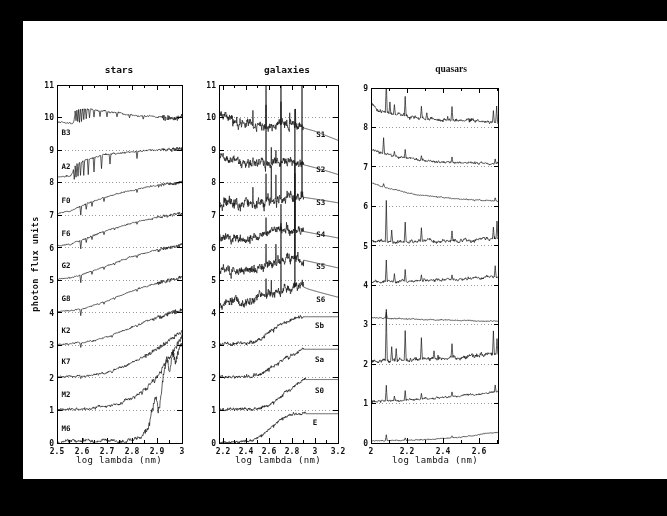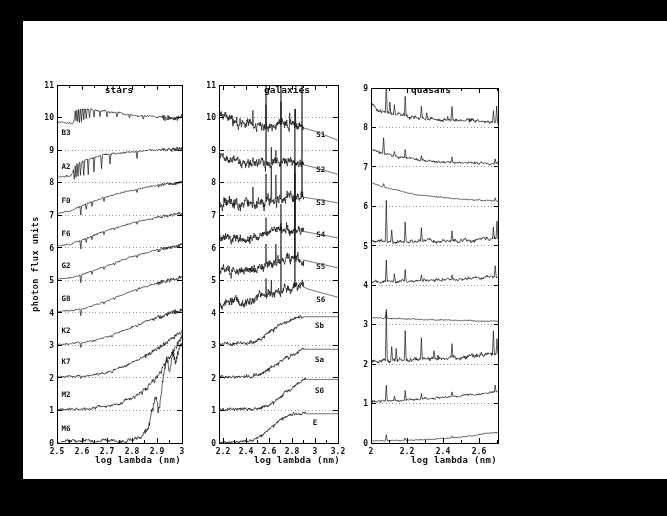--- a/index.html
+++ b/index.html
@@ -1,23 +1,23 @@
 <!DOCTYPE html>
 <html><head>
 <meta charset="utf-8">
 <style>
   html,body{margin:0;padding:0;background:#000;}
   .stage{position:relative;width:667px;height:516px;background:#000;overflow:hidden;
          font-family:"DejaVu Sans Mono","Liberation Mono",monospace;}
   .paper{position:absolute;left:23px;top:21px;width:644px;height:458px;background:#fff;}
   .paper svg{position:absolute;left:0;top:0;}
   .panel-title{position:absolute;transform:translateX(-50%);font-size:9.5px;font-weight:bold;
-               color:#111;white-space:nowrap;margin-top:20px;}
-  .x-label{position:absolute;transform:translateX(-50%);font-size:9px;font-weight:bold;
-           color:#111;white-space:nowrap;letter-spacing:0.3px;margin-left:19px;}
+               color:#111;white-space:nowrap;}
+  .x-label{position:absolute;transform:translateX(-50%);font-size:9px;font-weight:normal;
+           color:#111;white-space:nowrap;letter-spacing:0.3px;}
   .y-label{position:absolute;transform:translate(-50%,-50%) rotate(-90deg);font-size:8.5px;
            font-weight:bold;color:#111;white-space:nowrap;letter-spacing:0.5px;}
   .frame{stroke:#000;fill:none;stroke-width:1;shape-rendering:crispEdges;}
   .tick{stroke:#000;stroke-width:1;shape-rendering:crispEdges;}
   .dot{stroke:#8f8f8f;stroke-width:0.9;stroke-dasharray:1 2.4;fill:none;shape-rendering:crispEdges;}
   .curve{stroke:#161616;fill:none;stroke-width:0.7;stroke-linejoin:round;}
   text{font-family:"DejaVu Sans Mono","Liberation Mono",monospace;font-weight:bold;fill:#111;}
   .tlab{font-size:8px;}
   .slab{font-size:7.5px;}
 </style>
@@ -301,19 +301,19 @@
           <line x1="348" x2="353" y1="106.4" y2="106.4" class="tick"></line>
           <line x1="475.8" x2="470.8" y1="106.4" y2="106.4" class="tick"></line>
           <text x="345" y="109.24444444444445" text-anchor="end" class="tlab">8</text>
           <line x1="348" x2="353" y1="67.0" y2="67.0" class="tick"></line>
           <line x1="475.8" x2="470.8" y1="67.0" y2="67.0" class="tick"></line>
           <text x="345" y="69.8" text-anchor="end" class="tlab">9</text>
         </g>
       </svg>
     <div class="panel-title" style="left:96px;top:43px;">stars</div>
     <div class="panel-title" style="left:264px;top:43px;">galaxies</div>
-    <div class="panel-title" style="left:408px;top:43px;">quasars</div>
+    <div class="panel-title" style="left:428px;top:43px;font-family:Liberation Serif, serif;">quasars</div>
     <div class="x-label" style="left:96px;top:434px;">log lambda (nm)</div>
     <div class="x-label" style="left:255px;top:434px;">log lambda (nm)</div>
     <div class="x-label" style="left:412px;top:434px;">log lambda (nm)</div>
     <div class="y-label" style="left:12px;top:243px;">photon flux units</div>
   </div>
 </div>
 
 </body></html>

